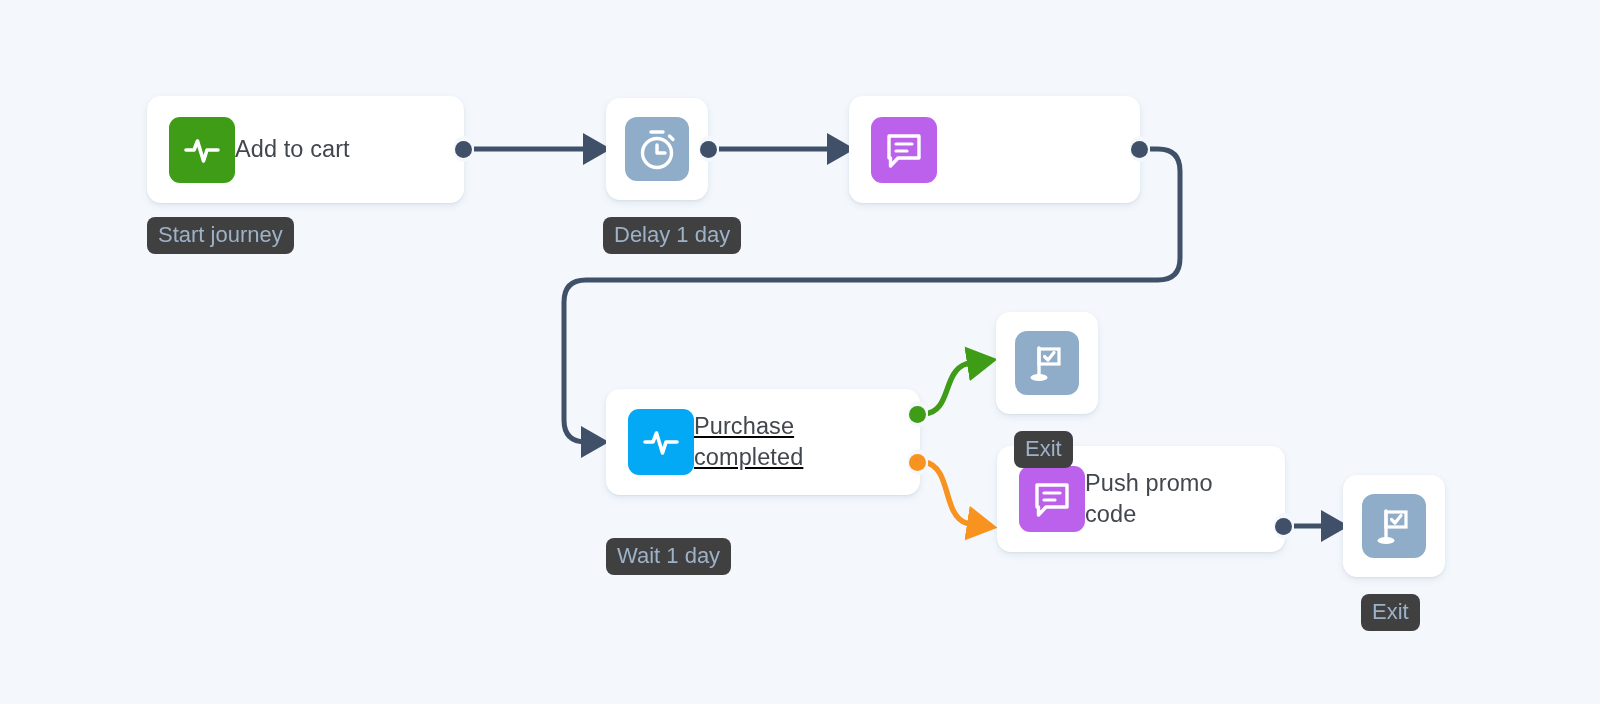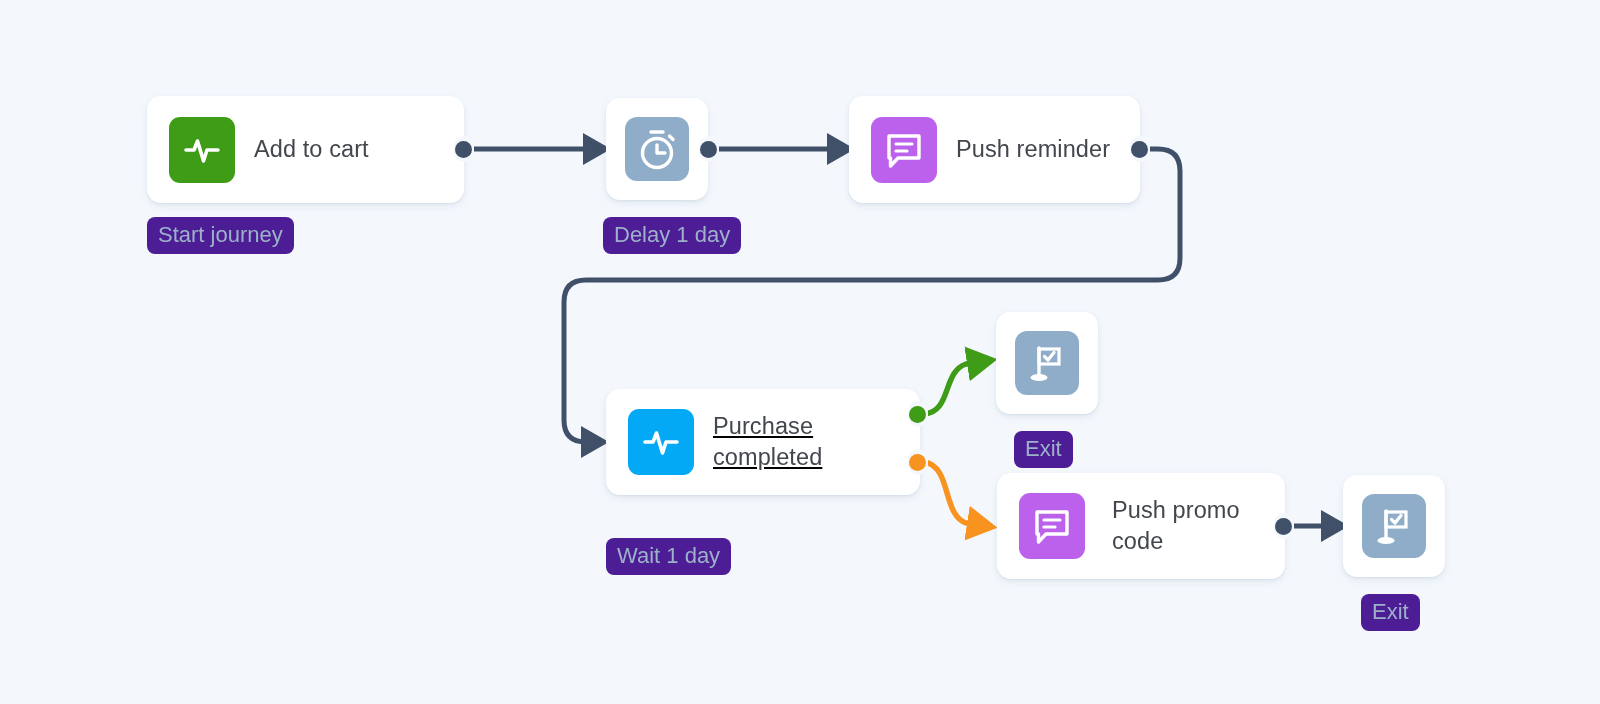--- a/index.html
+++ b/index.html
@@ -52,32 +52,31 @@
     display: flex;
     align-items: center;
     justify-content: center;
   }
   .node.icononly .node-icon {
     width: 64px;
     height: 64px;
     border-radius: 12px;
   }
   .node-label {
-    margin-left: 19px;
     font-size: 23.5px;
     color: #42464d;
     line-height: 1.33;
     letter-spacing: 0.1px;
     white-space: pre-line;
   }
 
   
   .pill {
     position: absolute;
-    background: #4c1d95;
+    background: #404040;
     color: #9db2c8;
     font-size: 22px;
     border-radius: 8px;
     padding: 5px 11px 7px 11px;
     line-height: 1.15;
     white-space: nowrap;
   }
 
   
   .port {
@@ -154,21 +153,20 @@
   <div class="port" style="left:700px; top:141px;"></div>
 
   <div class="node wide" style="left:849px; top:96px; width:291px; height:107px;">
     <div class="node-icon" style="background:#bb61ec;">
       <svg width="46" height="46" viewBox="0 0 46 46" aria-hidden="true">
         <path d="M8 9 H38 V31 H17 L9.5 39 V31 H8 Z" stroke="#ffffff" stroke-width="3.4" fill="none" stroke-linejoin="round"></path>
         <line x1="15" y1="17" x2="31" y2="17" stroke="#ffffff" stroke-width="3.2" stroke-linecap="round"></line>
         <line x1="15" y1="24" x2="26" y2="24" stroke="#ffffff" stroke-width="3.2" stroke-linecap="round"></line>
       </svg>
     </div>
-    <div class="node-label">Push reminder</div>
   </div>
   <div class="port-notch" style="left:1130px; top:136px;"></div>
   <div class="port" style="left:1131px; top:141px;"></div>
 
   <div class="node wide" style="left:606px; top:389px; width:314px; height:106px;text-decoration:underline;">
     <div class="node-icon" style="background:#03a9f4;">
       <svg width="48" height="48" viewBox="0 0 48 48" aria-hidden="true">
         <path d="M8 24 H16 L19.5 15 L25.5 35 L29 24 H40" stroke="#ffffff" stroke-width="3.6" fill="none" stroke-linecap="round" stroke-linejoin="round"></path>
       </svg>
     </div>
@@ -184,21 +182,21 @@
     <div class="node-icon" style="background:#8fadc8; width:64px; height:64px;">
       <svg width="50" height="50" viewBox="0 0 50 50" aria-hidden="true">
         <line x1="17" y1="10" x2="17" y2="38" stroke="#ffffff" stroke-width="3.4" stroke-linecap="round"></line>
         <rect x="17" y="11" width="20" height="15" stroke="#ffffff" stroke-width="3.2" fill="none"></rect>
         <path d="M22.5 18.5 L26 22 L32 14.5" stroke="#ffffff" stroke-width="3.2" fill="none" stroke-linecap="round" stroke-linejoin="round"></path>
         <ellipse cx="17" cy="39.5" rx="8.5" ry="3.6" fill="#ffffff"></ellipse>
       </svg>
     </div>
   </div>
 
-  <div class="node wide" style="left:997px; top:473px; width:288px; height:106px;gap:8px;">
+  <div class="node wide" style="left:997px; top:446px; width:288px; height:106px;">
     <div class="node-icon" style="background:#bb61ec;">
       <svg width="46" height="46" viewBox="0 0 46 46" aria-hidden="true">
         <path d="M8 9 H38 V31 H17 L9.5 39 V31 H8 Z" stroke="#ffffff" stroke-width="3.4" fill="none" stroke-linejoin="round"></path>
         <line x1="15" y1="17" x2="31" y2="17" stroke="#ffffff" stroke-width="3.2" stroke-linecap="round"></line>
         <line x1="15" y1="24" x2="26" y2="24" stroke="#ffffff" stroke-width="3.2" stroke-linecap="round"></line>
       </svg>
     </div>
     <div class="node-label">Push promo
 code</div>
   </div>

